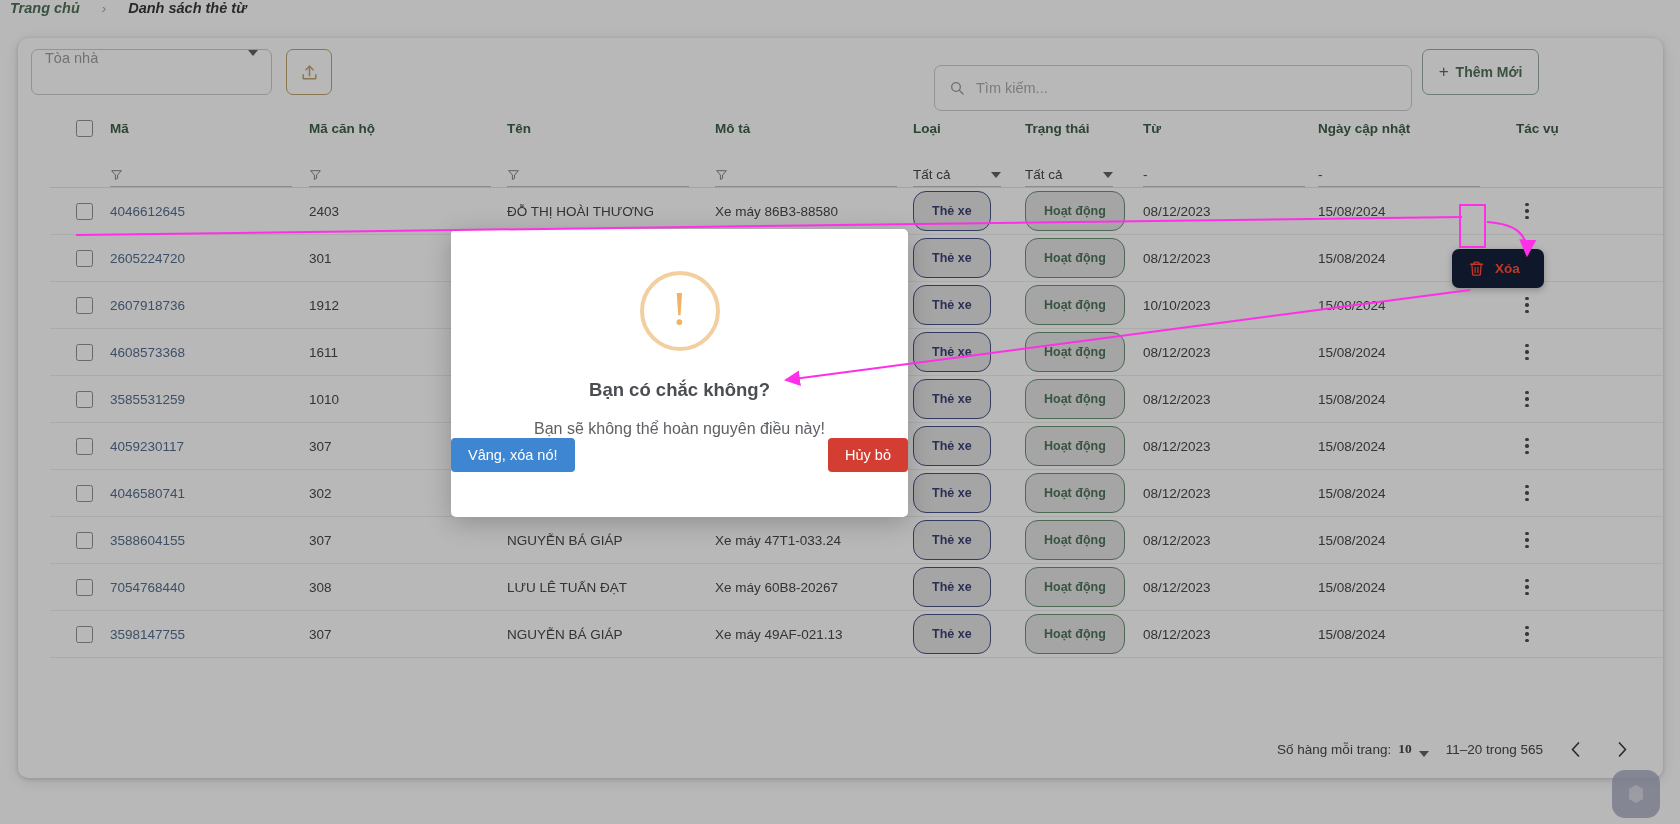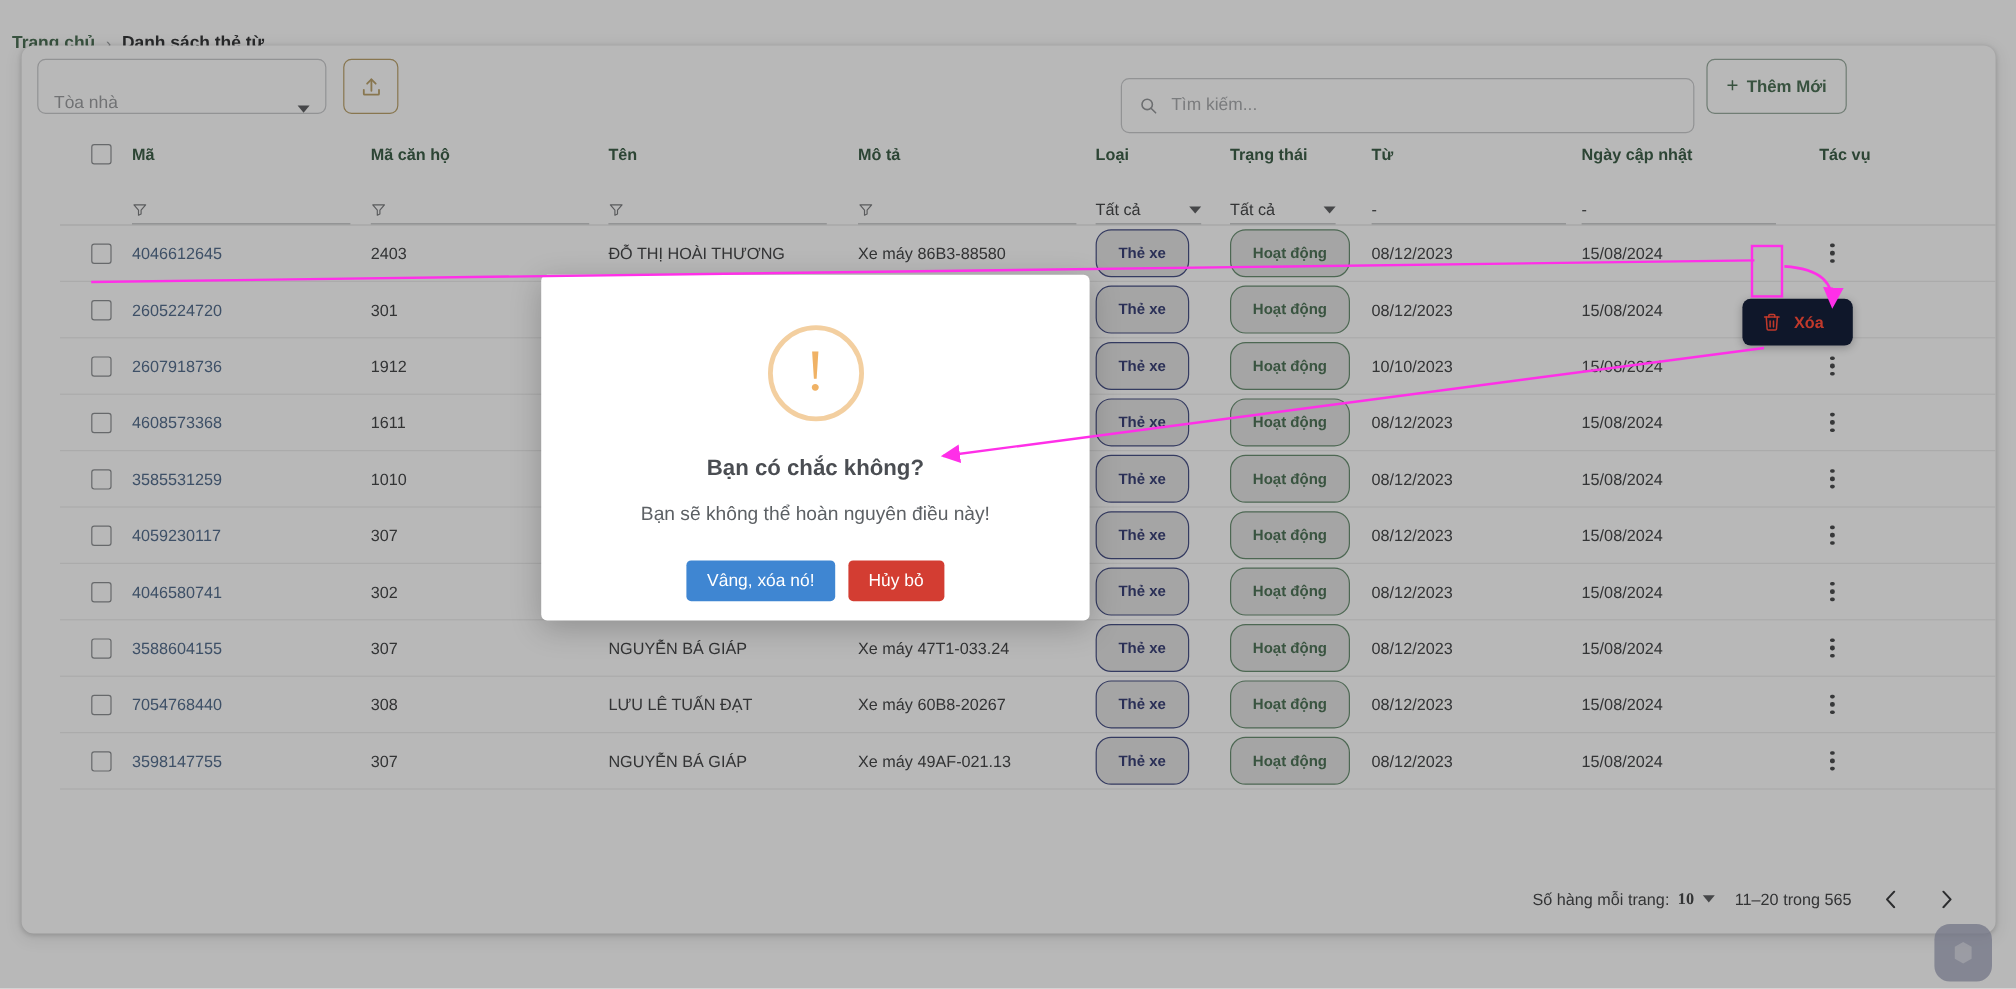--- a/index.html
+++ b/index.html
@@ -13,44 +13,45 @@
 
   
   .page {
     position: absolute; inset: 0;
     background: #ffffff;
     filter: grayscale(0.55) brightness(0.72);
   }
 
   
   .breadcrumb {
-    position: absolute; left: 10px; top: 28px;
-    display: flex; align-items: center; gap: 9px;
+    position: absolute; left: 10px; top: 0;
+    display: flex; align-items: center; gap: 22px;
     font-size: 14.5px;
+    font-style: italic;
   }
   .crumb-home { color: #2e7d43; font-weight: 600; cursor: pointer; }
   .crumb-sep { color: #9aa0a6; font-size: 13px; }
   .crumb-current { color: #36393d; font-weight: 600; }
 
   
   .card {
     position: absolute; left: 18px; top: 38px;
     width: 1645px; height: 740px;
     background: #fff;
     border-radius: 10px;
     box-shadow: 0 1px 4px rgba(0,0,0,.16), 0 3px 14px rgba(0,0,0,.10);
   }
 
   
   .toolbar { position: absolute; left: 0; top: 0; width: 100%; height: 72px; }
   .building-select {
     position: absolute; left: 13px; top: 11px;
     width: 241px; height: 46px;
     border: 1px solid #c9ccd1; border-radius: 7px;
-    display: flex; align-items: flex-end; padding: 0 13px;
+    display: flex; align-items: flex-start; padding: 0 13px;
     background: #fff; cursor: pointer;
   }
   .building-select .lbl { font-size: 14.5px; color: #9b9fa5; flex: 1; }
   .caret { width: 0; height: 0; border-left: 5.5px solid transparent;
            border-right: 5.5px solid transparent; border-top: 6.5px solid #5f6368; }
   .upload-btn {
     position: absolute; left: 268px; top: 11px;
     width: 46px; height: 46px;
     border: 1px solid #d9a32a; border-radius: 7px;
     background: #fff; display: flex; align-items: center; justify-content: center;
@@ -116,21 +117,21 @@
   .kebab { width: 22px; height: 22px; display: flex; flex-direction: column;
            align-items: center; justify-content: center; gap: 3px; cursor: pointer; }
   .kebab i { width: 3.4px; height: 3.4px; border-radius: 50%; background: #4b4e52; display:block; }
 
   
   .pager {
     position: absolute; left: 0; bottom: 14px; width: 100%;
     display: flex; align-items: center; justify-content: flex-end;
     gap: 17px; padding-right: 26px; font-size: 13.5px; color: #45484c;
   }
-  .rpp { display: flex; align-items: center; gap: 7px; }
+  .rpp { display: flex; align-items: flex-end; gap: 7px; }
   .rpp .num { font-weight: 700; font-family: Liberation Serif, serif; }
   .pg-btn { width: 30px; height: 30px; display:flex; align-items:center; justify-content:center;
             cursor: pointer; color:#3c3f43; font-size: 17px; }
 
   
   .fab { position: absolute; right: 20px; bottom: 6px; width: 48px; height: 48px;
          border-radius: 13px; background: #9aa3d8; opacity: .75;
          display: flex; align-items: center; justify-content: center; }
 
   
@@ -156,21 +157,21 @@
   }
   .warn-circle {
     width: 80px; height: 80px; margin: 42px auto 0;
     border: 4px solid #f3cfa0; border-radius: 50%;
     display: flex; align-items: center; justify-content: center;
   }
   .warn-bang { color: #f0b265; font-size: 49px; line-height: 1; font-weight: 400;
                transform: translateY(-3px); font-family: "Liberation Serif", serif; }
   .m-title { margin-top: 28px; font-size: 18.5px; font-weight: 700; color: #4a4d52; }
   .m-sub { margin-top: 19px; font-size: 16px; color: #5d6165; }
-  .m-actions { margin-top: 29px; display: flex; justify-content: center; gap: 11px; }
+  .m-actions { display: flex; justify-content: space-between; gap: 11px; }
   .m-btn { height: 34px; padding: 0 17px; border: none; border-radius: 4px;
            color: #fff; font-size: 14.5px; cursor: pointer; font-family: inherit; }
   .m-confirm { background: #3f86d2; }
   .m-cancel { background: #d33d32; }
 </style>
 </head>
 <body>
 
 <div id="root">
 

